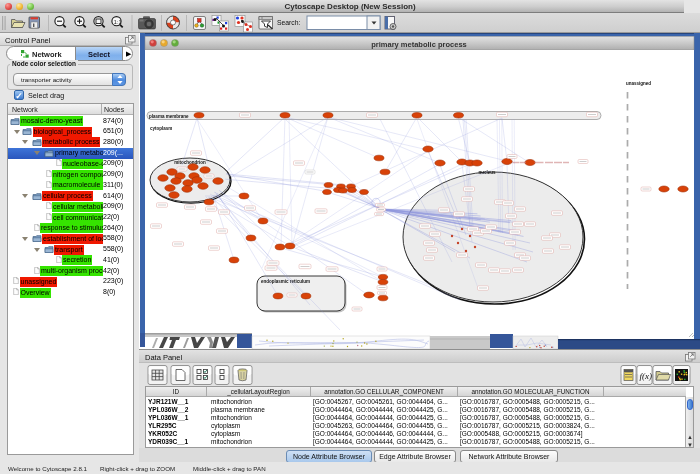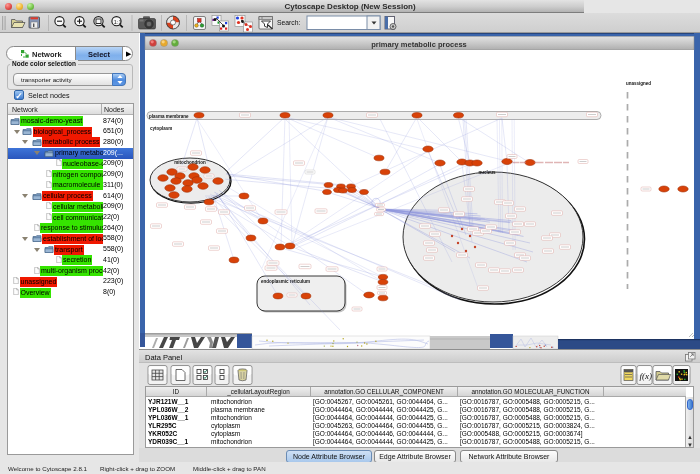--- a/index.html
+++ b/index.html
@@ -1,17 +1,17 @@
 <!DOCTYPE html>
 <html><head><meta charset="utf-8">
 <style>
 *{margin:0;padding:0;box-sizing:border-box;}
 html,body{width:700px;height:474px;overflow:hidden;font-family:"Liberation Sans",sans-serif;}
 #app{position:absolute;top:0;left:0;width:700px;height:474px;background:#e6e6e6;overflow:hidden;}
-#titlebar{position:absolute;top:0;left:0;width:584px;height:13px;background:linear-gradient(#e3e3e3,#cdcdcd 55%,#b2b2b2);border-bottom:1px solid #7d7d7d;text-decoration:underline;}
+#titlebar{position:absolute;top:0;left:0;width:684px;height:13px;background:linear-gradient(#e3e3e3,#cdcdcd 55%,#b2b2b2);border-bottom:1px solid #7d7d7d;text-decoration:underline;}
 .light{position:absolute;top:3px;width:7px;height:7px;border-radius:50%;}
 #titletext{position:absolute;top:2px;left:0;width:700px;text-align:center;font-size:8px;font-weight:bold;color:#2a2a2a;}
 #toolbar{position:absolute;top:13px;left:0;width:700px;height:20px;background:linear-gradient(#dcdcdc,#cfcfcf);border-bottom:1px solid #9a9a9a;}
 #statusbar{position:absolute;top:462px;left:0;width:700px;height:12px;background:#e6e6e6;font-size:6.2px;color:#222;}
 #statusbar span{position:absolute;top:2.5px;white-space:nowrap;}
 
 #control{position:absolute;top:33px;left:0;width:139px;height:425px;background:#e6e6e6;}
 #cphead{position:absolute;top:0;left:0;width:139px;height:13px;background:linear-gradient(#efefef,#d6d6d6);border-bottom:1px solid #b5b5b5;font-size:7.5px;color:#111;}
 #tabs{position:absolute;top:13px;left:6px;width:127px;height:15px;border:1px solid #8a8a8a;border-radius:8px;background:#fff;overflow:hidden;}
 #tabnet{position:absolute;top:0;left:0;width:66px;height:15px;font-size:7.5px;font-weight:bold;color:#222;}
@@ -156,20 +156,28 @@
         <path d="M371.5 8.5 L376.5 8.5 L374 11.5 Z" fill="#333"></path>
         <g>
           <rect x="385" y="3.5" width="9.5" height="12.5" fill="#f8f8f8" stroke="#556" stroke-width="0.9"></rect>
           <rect x="385" y="3.5" width="3" height="12.5" fill="#4a6ea8"></rect>
           <circle cx="393" cy="13.5" r="3" fill="#cfcfcf" stroke="#333" stroke-width="0.7"></circle>
           <circle cx="393" cy="13.5" r="1.2" fill="#555"></circle>
         </g>
       </svg>
     </div>
   <div id="control">
+    <div id="cphead">
+        <span style="position:absolute;left:5px;top:2.5px;">Control Panel</span>
+      <svg width="11" height="10" viewBox="0 0 11 10" style="position:absolute;right:3px;top:2px;">
+          <rect x="0.5" y="2.5" width="6.5" height="6.5" fill="#f2f2f2" stroke="#777" stroke-width="0.8"></rect>
+          <rect x="3.5" y="0.5" width="6.5" height="6.5" fill="#f2f2f2" stroke="#777" stroke-width="0.8"></rect>
+          <path d="M5.2 4.8 L8.2 1.8 M8.2 4 L8.2 1.8 L6 1.8" stroke="#555" stroke-width="0.7" fill="none"></path>
+        </svg>
+    </div>
     <div id="tabs">
       <div id="tabnet">
           <svg width="10" height="10" viewBox="0 0 10 10" style="position:absolute;left:13px;top:2px;">
             <rect x="1" y="1" width="3.2" height="3.2" fill="#2fa32f"></rect>
             <rect x="5.5" y="5.5" width="3.2" height="3.2" fill="#2fa32f"></rect>
             <path d="M4.5 3 L6.5 5 M5.5 8 L3 8 M1.5 5 L1.5 7" stroke="#2fa32f" stroke-width="0.9" fill="none"></path>
           </svg>
           <span style="position:absolute;left:25px;top:3px;">Network</span>
         </div>
       <div id="tabmosaic">Select</div>
@@ -180,21 +188,21 @@
     <div class="grp"></div>
     <div id="grplabel">Node color selection</div>
     <div id="combo">transporter activity<div id="combocap">
           <svg width="12" height="11" viewBox="0 0 12 11" style="position:absolute;left:0.5px;top:0;">
             <path d="M6 1 L8.6 4 L3.4 4 Z" fill="#fff"></path>
             <path d="M6 10 L8.6 7 L3.4 7 Z" fill="#fff"></path>
           </svg>
         </div></div>
     <div id="selrow">
         <span id="cbx">✓</span>
-        <span style="position:absolute;left:14px;top:1px;white-space:nowrap;">Select nodes</span>
+        <span style="position:absolute;left:14px;top:1px;white-space:nowrap;">Select drag</span>
       </div>
     <div id="treebox">
       <div id="treehead">
           <span style="position:absolute;left:4px;top:1.5px;">Network</span>
           <span style="position:absolute;left:96px;top:1.5px;">Nodes</span>
       <span style="position:absolute;left:93px;top:0;width:1px;height:11px;background:#b0b0b0;"></span>
         </div>
       <div class="trow" style="top:11.5px;">
           <svg class="fold" style="left:1.5px;" width="10" height="8" viewBox="0 0 10 8">
             <path d="M0.5 7.5 L0.5 1.8 L3.6 1.8 L4.6 0.8 L9.5 0.8 L9.5 7.5 Z" fill="#7c9cc0" stroke="#3a5a80" stroke-width="0.8"></path>

